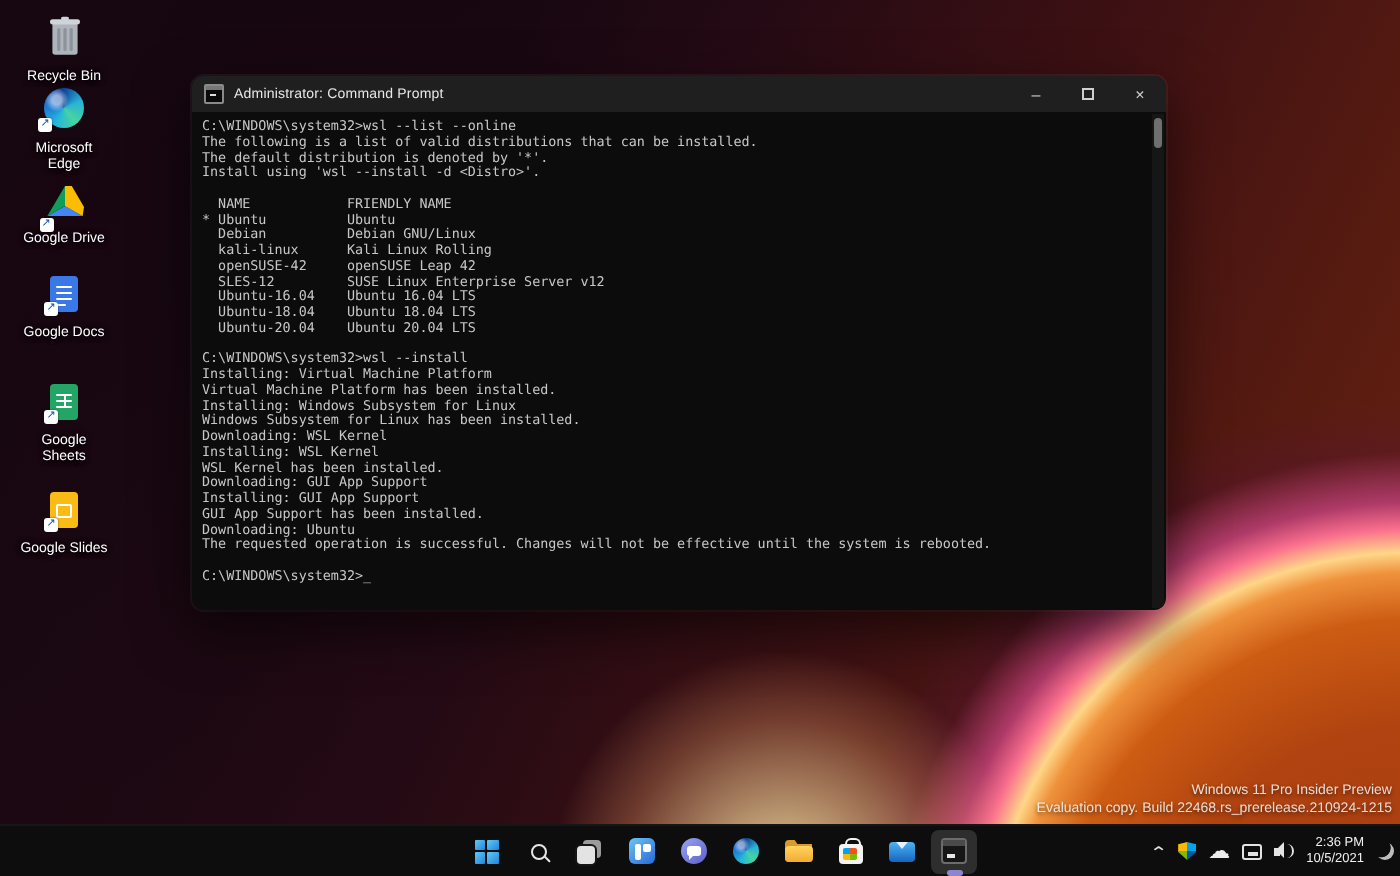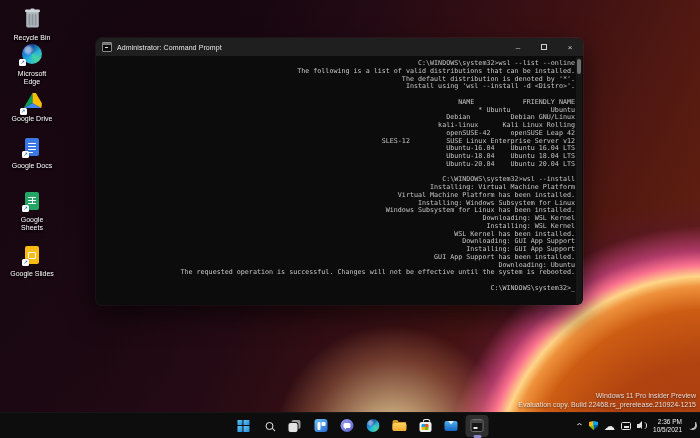--- a/index.html
+++ b/index.html
@@ -48,21 +48,21 @@
                 background:#0c0c0c; border-radius:6px; overflow:hidden;
                 box-shadow:0 10px 28px rgba(0,0,0,.6), 0 0 0 1px rgba(255,255,255,.06); }
   .titlebar { height:18px; background:#1f1f1f; display:flex; align-items:center; padding-left:6px; }
   .cmd-ico { width:10px; height:10px; background:#0a0a0a; border:1px solid #8a8a8a; border-radius:1px; position:relative; margin-right:5px; }
   .cmd-ico::before { content:""; position:absolute; left:0; right:0; top:0; height:2px; background:#777; }
   .cmd-ico::after { content:""; position:absolute; left:1.5px; top:4px; width:3px; height:1.2px; background:#ddd; }
   .title-text { font-size:7px; color:#e8e8e8; letter-spacing:.1px; flex:1; }
   .win-controls { display:flex; height:100%; }
   .win-btn { width:26px; height:100%; display:flex; align-items:center; justify-content:center; color:#cfcfcf; font-size:8px; }
   .btn-max i { display:block; width:6px; height:6px; border:1px solid #cfcfcf; }
-  .console { position:absolute; top:18px; left:0; right:8px; bottom:0; padding:4px 0 0 5px;text-align:right; }
+  .console { position:absolute; top:18px; left:0; right:8px; bottom:0; padding:4px 0 0 5px; }
   .console pre { font-family:"DejaVu Sans Mono", monospace; font-size:6.7px; line-height:7.75px; color:#c7c7c7; }
   .v-scroll { position:absolute; top:19px; right:1px; bottom:1px; width:6px; background:#161616; }
   .v-thumb { position:absolute; top:2px; left:1px; width:4px; height:15px; background:#6f6f6f; border-radius:2px; }
 
   
   .taskbar { position:absolute; left:0; right:0; bottom:0; height:26px; background:#0d0d0d;
              border-top:1px solid rgba(255,255,255,.04); display:flex; align-items:center; }
   .tb-center { position:absolute; left:50%; transform:translateX(calc(-50% + 10px)); display:flex; gap:3px; }
   .tb-slot { width:23px; height:22px; border-radius:4px; display:flex; align-items:center; justify-content:center; position:relative; }
   .tb-slot.active { background:#2e2e2e; }

